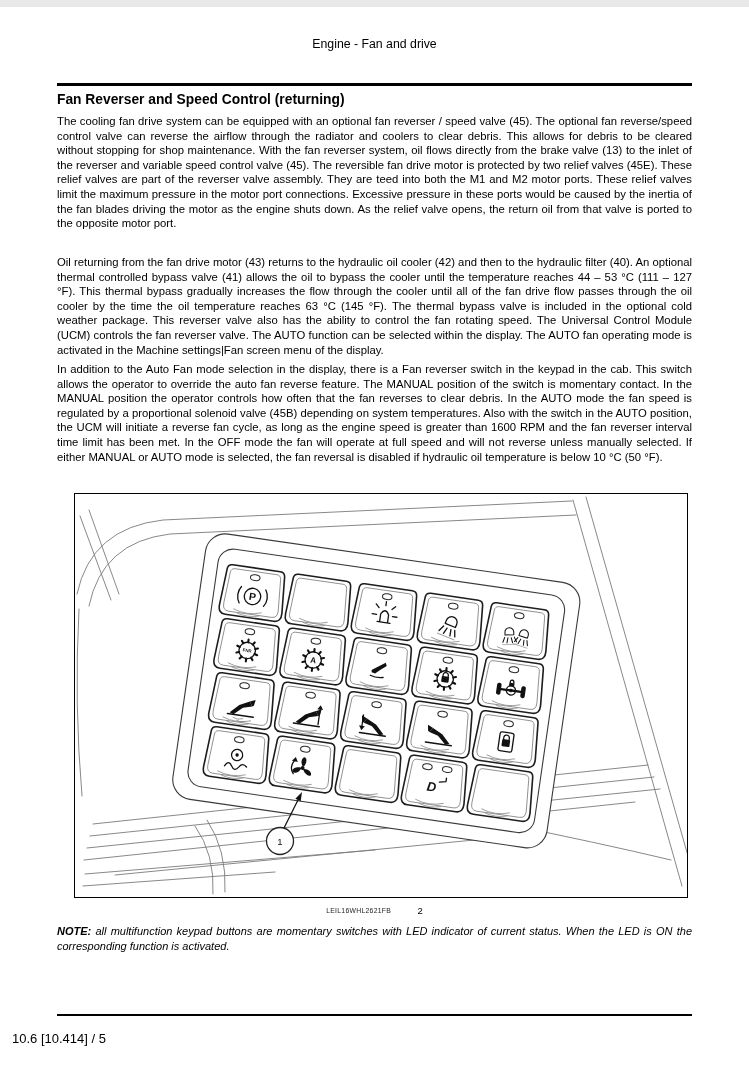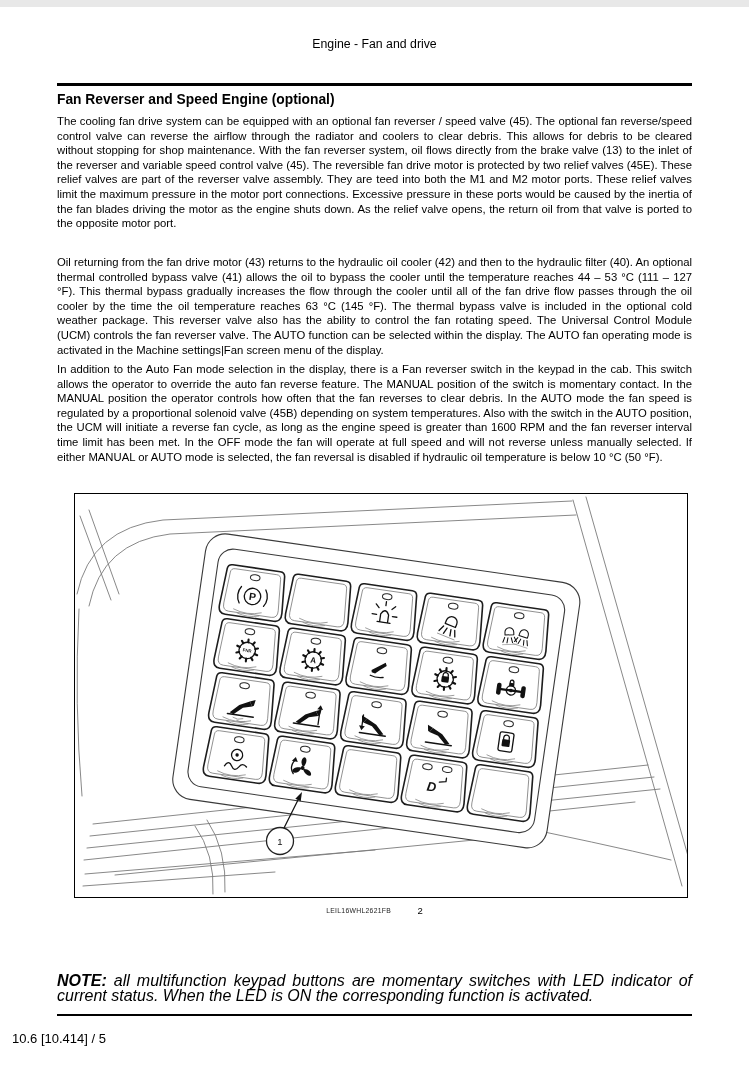--- a/index.html
+++ b/index.html
@@ -13,21 +13,21 @@
   .para{position:absolute;left:57px;width:635px;font-size:11.3px;line-height:14.6px;
         text-align:justify;}
   .p1{top:107px;} .p2{top:248px;} .p3{top:355px;}
   .para b{font-weight:normal;}
   .figure{position:absolute;top:486px;left:74px;width:612px;height:403px;
         border:1px solid #000;background:#fff;}
   .figure-svg{display:block;width:612px;height:403px;}
   .figure-caption{position:absolute;top:894px;left:57px;width:635px;text-align:center;}
   .cap-code{font-size:6.8px;letter-spacing:.3px;color:#222;vertical-align:middle;}
   .cap-num{font-size:9.5px;margin-left:22px;vertical-align:middle;}
-  .note{position:absolute;top:967px;left:57px;width:635px;font-size:16px;
+  .note{position:absolute;top:917px;left:57px;width:635px;font-size:11px;
         line-height:14.6px;font-style:italic;text-align:justify;}
   .note-label{font-weight:bold;}
   .footer-rule{position:absolute;top:1007px;left:57px;width:635px;height:2px;background:#000;}
   .footer-doc{position:absolute;top:1012px;left:0;width:749px;text-align:center;font-size:9.5px;}
   .footer-page{position:absolute;top:1024px;left:12px;width:749px;text-align:left;font-size:13px;}
   
   .figure-svg .bg{fill:none;stroke:#7a7a7a;stroke-width:.9;stroke-linecap:round;}
   .figure-svg .plate{fill:#ffffff;stroke:#3a3a3a;stroke-width:1.1;}
   .figure-svg .btn{fill:#ffffff;stroke:#1d1d1d;stroke-width:1.6;}
   .figure-svg .btn2{fill:none;stroke:#6a6a6a;stroke-width:.7;}
@@ -41,21 +41,21 @@
 </style>
 </head>
 <body>
 
 <div class="page">
 
   <div class="header-title">Engine - Fan and drive</div>
 
   <div class="top-rule"></div>
 
-  <div class="section-title">Fan Reverser and Speed Engine (optional)</div>
+  <div class="section-title">Fan Reverser and Speed Control (returning)</div>
 
   <div class="para p1"><span>The cooling fan drive system can be equipped with an optional fan reverser / speed valve </span><b>(45)</b><span>.  The optional fan reverse/speed control valve can reverse the airflow through the radiator and coolers to clear debris. This allows for debris to be cleared without stopping for shop maintenance. With the fan reverser system, oil flows directly from the brake valve </span><b>(13)</b><span> to the inlet of the reverser and variable speed control valve </span><b>(45)</b><span>.  The reversible fan drive motor is protected by two relief valves </span><b>(45E)</b><span>. These relief valves are part of the reverser valve assembly.  They are teed into both the M1 and M2 motor ports. These relief valves limit the maximum pressure in the motor port connections. Excessive pressure in these ports would be caused by the inertia of the fan blades driving the motor as the engine shuts down. As the relief valve opens, the return oil from that valve is ported to the opposite motor port.</span></div>
   <div class="para p2"><span>Oil returning from the fan drive motor </span><b>(43)</b><span> returns to the hydraulic oil cooler </span><b>(42)</b><span> and then to the hydraulic filter </span><b>(40)</b><span>. An optional thermal controlled bypass valve </span><b>(41)</b><span> allows the oil to bypass the cooler until the temperature reaches </span><b>44 – 53 °C</b><span> (</span><b>111 – 127 °F</b><span>). This thermal bypass gradually increases the flow through the cooler until all of the fan drive flow passes through the oil cooler by the time the oil temperature reaches </span><b>63 °C</b><span> (</span><b>145 °F</b><span>). The thermal bypass valve is included in the optional cold weather package.  This reverser valve also has the ability to control the fan rotating speed.  The Universal Control Module (UCM) controls the fan reverser valve.  The AUTO function can be selected within the display. The AUTO fan operating mode is activated in the Machine settings|Fan screen menu of the display.</span></div>
   <div class="para p3"><span>In addition to the Auto Fan mode selection in the display, there is a Fan reverser switch in the keypad in the cab.  This switch allows the operator to override the auto fan reverse feature.  The MANUAL position of the switch is momentary contact.  In the MANUAL position the operator controls how often that the fan reverses to clear debris.  In the AUTO mode the fan speed is regulated by a proportional solenoid valve </span><b>(45B)</b><span> depending on system temperatures.  Also with the switch in the AUTO position, the UCM will initiate a reverse fan cycle, as long as the engine speed is greater than </span><b>1600 RPM</b><span> and the fan reverser interval time limit has been met.  In the OFF mode the fan will operate at full speed and will not reverse unless manually selected. If either MANUAL or AUTO mode is selected, the fan reversal is disabled if hydraulic oil temperature is below </span><b>10 °C</b><span> (</span><b>50 °F</b><span>).</span></div>
 
   <div class="figure">
       <svg class="figure-svg" viewBox="0 0 612 403" xmlns="http://www.w3.org/2000/svg">
         <path class="bg" d="M 2,100 Q 16,34 88,26 L 497,7"></path>
         <path class="bg" d="M 14,112 Q 27,48 95,40 L 501,21"></path>
         <path class="bg" d="M 5,22 L 36,106"></path>

